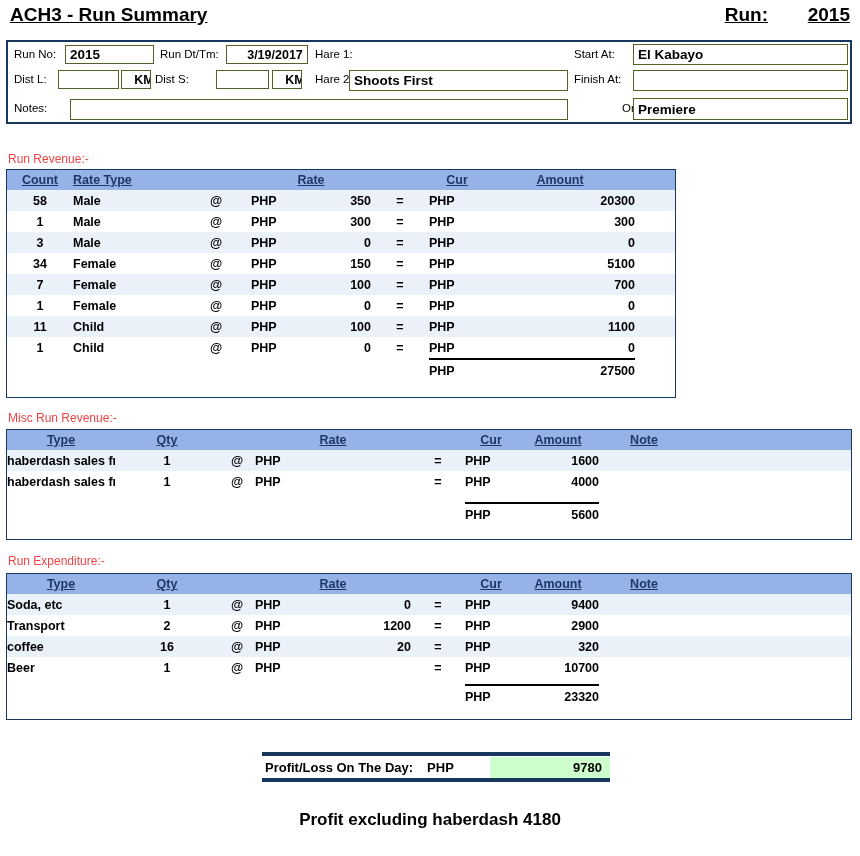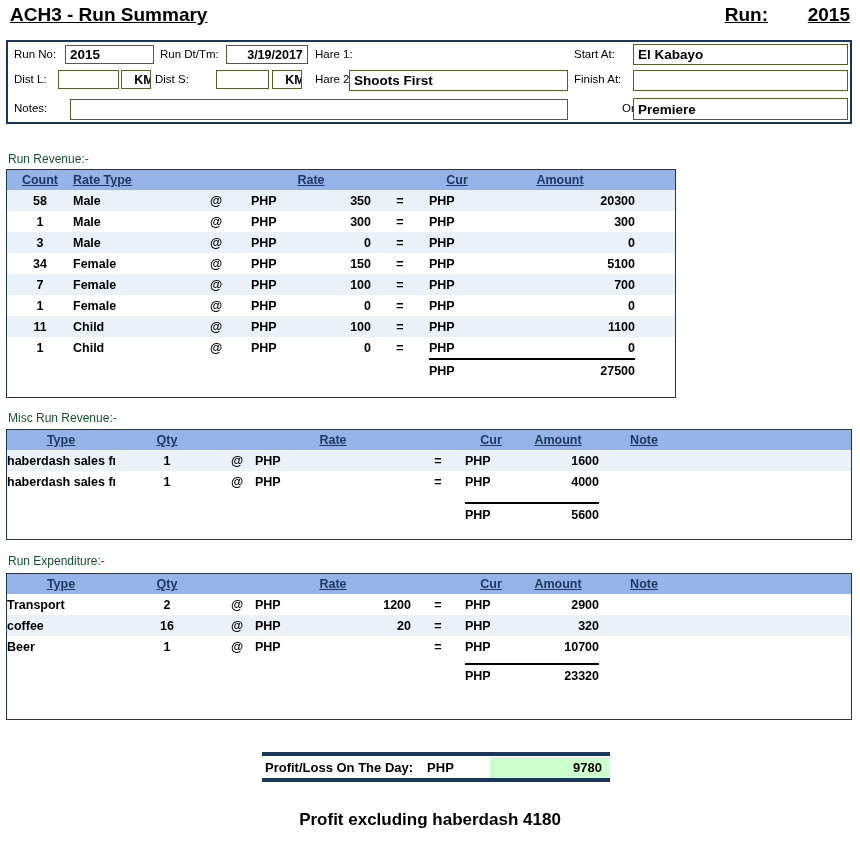--- a/index.html
+++ b/index.html
@@ -93,21 +93,21 @@
   }
   .fld.center {
     justify-content: center;
     padding-left: 16px;
   }
 
   
   .caption {
     position: absolute;
     font-size: 12px;
-    color: #14532d;
+    color: #ef4444;
     white-space: nowrap;
   }
 
   
   table.grid {
     position: absolute;
     border-collapse: collapse;
     font-size: 12.5px;
     table-layout: fixed;
   }
@@ -448,20 +448,32 @@
         <th></th>
         <th class="ta-c" colspan="2">Rate</th>
         <th></th>
         <th class="ta-c">Cur</th>
         <th class="ta-c">Amount</th>
         <th class="ta-c">Note</th>
         <th></th>
       </tr>
     </thead>
     <tbody>
+      <tr class="zebra-a">
+        <td class="ta-l">Soda, etc</td>
+        <td class="ta-c">1</td>
+        <td class="ta-c">@</td>
+        <td class="ta-l">PHP</td>
+        <td class="ta-r">0</td>
+        <td class="ta-c">=</td>
+        <td class="ta-l">PHP</td>
+        <td class="ta-r">9400</td>
+        <td class="ta-l"></td>
+        <td></td>
+      </tr>
       <tr class="zebra-b">
         <td class="ta-l">Transport</td>
         <td class="ta-c">2</td>
         <td class="ta-c">@</td>
         <td class="ta-l">PHP</td>
         <td class="ta-r">1200</td>
         <td class="ta-c">=</td>
         <td class="ta-l">PHP</td>
         <td class="ta-r">2900</td>
         <td class="ta-l"></td>

